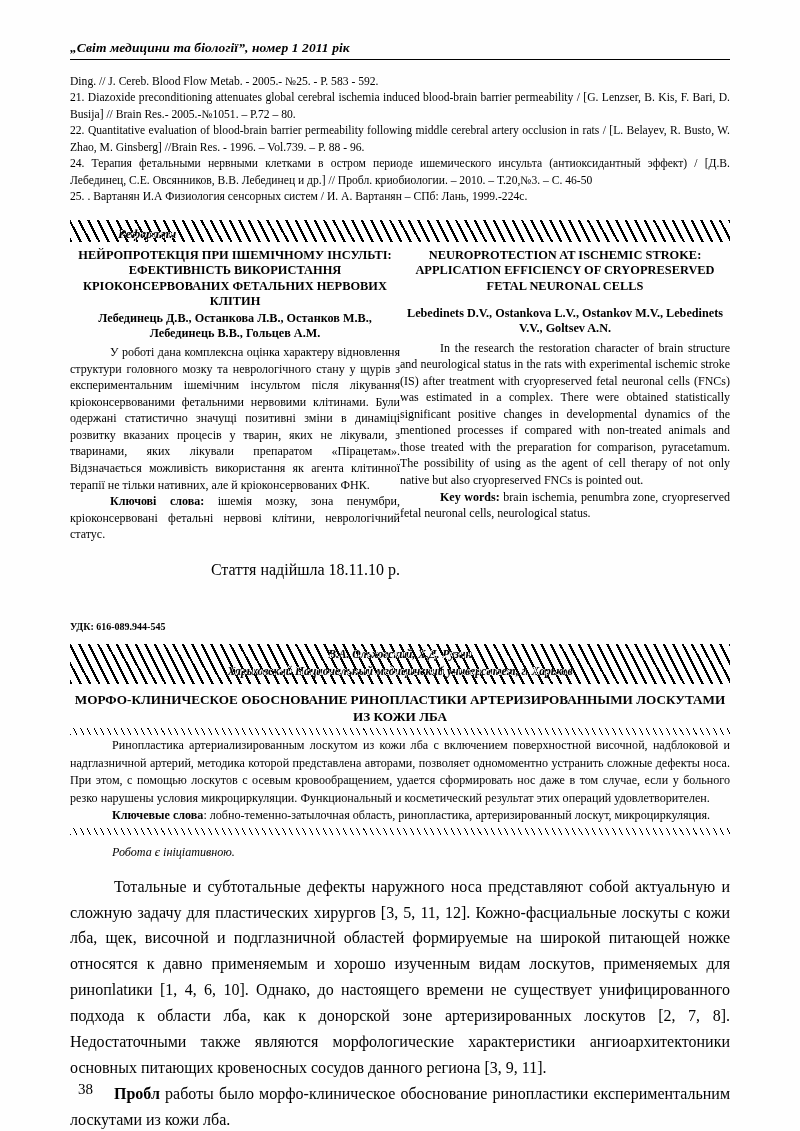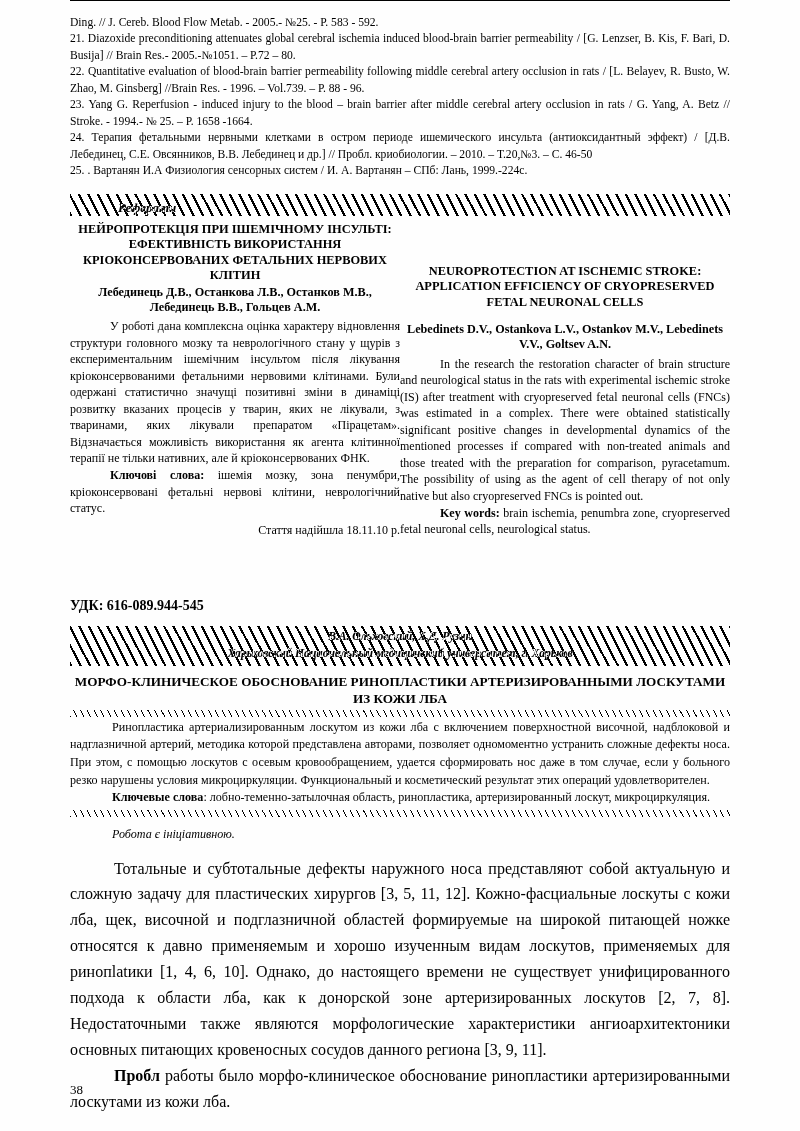--- a/index.html
+++ b/index.html
@@ -98,21 +98,20 @@
         63deg,
         #000 0px, #000 0.9px,
         #ffffff 0.9px, #ffffff 6.0px);
     margin: 3px 0 2px 0;
   }
 
   
   .abstract-cols {
     display: flex;
     margin-top: 6px;
-    align-items: flex-end;
   }
   .abstract-cols .col {
     flex: 1 1 0;
     min-width: 0;
   }
   .ab-title {
     text-align: center;
     font-weight: bold;
     font-size: 12.4px;
     line-height: 1.25;
@@ -129,29 +128,29 @@
   .ab-body {
     font-size: 12px;
     line-height: 1.38;
     text-align: justify;
     margin-top: 3px;
   }
   .ab-body p { margin: 0; text-indent: 40px; }
   .ab-body .kw { font-weight: bold; }
   .ab-date {
     text-align: right;
-    font-size: 12px;
-    margin-top: 6px;
+    font-size: 16px;
+    margin-top: 18px;
   }
 
   
   .udk {
     font-weight: bold;
-    font-size: 14px;
-    margin-top: 60px;
+    font-size: 10px;
+    margin-top: 42px;
   }
   .art-title {
     text-align: center;
     font-weight: bold;
     font-size: 13.2px;
     line-height: 1.3;
     margin-top: 7px;
   }
   .art-abstract {
     font-size: 12.1px;
@@ -170,37 +169,37 @@
     font-size: 16px;
     line-height: 1.62;
     text-align: justify;
     margin-top: 14px;
   }
   .art-body p { margin: 0; text-indent: 44px; }
   .art-body .lead { font-weight: bold; }
 
   .page-number {
     position: absolute;
-    left: 70px;
+    left: 78px;
     bottom: 33px;
-    font-size: 13px;
+    font-size: 15px;
   }
 </style>
 </head>
 <body>
 
 <div id="page">
 
+  <div class="running-head">„Світ медицини та біології”, номер 1 2011 рік</div>
   <div class="head-rule"></div>
 
   <div class="refs">
     <p class="ref">Ding. // J. Cereb. Blood Flow Metab. - 2005.- №25. - Р. 583 - 592.</p>
     <p class="ref">21.  Diazoxide preconditioning attenuates global cerebral ischemia induced blood-brain barrier permeability / [G. Lenzser, B. Kis, F. Bari, D. Busija] // Brain Res.- 2005.-№1051. – Р.72 – 80.</p>
     <p class="ref">22.  Quantitative evaluation of blood-brain barrier permeability following middle cerebral artery occlusion in rats / [L. Belayev, R. Busto, W. Zhao, M. Ginsberg] //Brain Res. - 1996. – Vol.739. – Р. 88 - 96.</p>
-    <p class="ref">23.  Yang G. Reperfusion - induced injury to the blood – brain barrier after middle cerebral artery occlusion in rats / G. Yang, A. Betz // Stroke. - 1994.- № 25. – Р. 1658 -1664.</p>
     <p class="ref">24.  Терапия фетальными нервными клетками в остром периоде ишемического инсульта (антиоксидантный эффект) / [Д.В. Лебединец, С.Е. Овсянников, В.В. Лебединец и др.] // Пробл. криобиологии. – 2010. – Т.20,№3. – С. 46-50</p>
     <p class="ref">25.  . Вартанян И.А Физиология сенсорных систем / И. А. Вартанян – СПб: Лань, 1999.-224с.</p>
   </div>
 
   <div class="hatch-band band-one">
     <span class="band-text">Реферати</span>
   </div>
 
   <div class="abstract-cols">
 
@@ -240,18 +239,18 @@
     <p>Ринопластика артериализированным лоскутом из кожи лба с включением поверхностной височной, надблоковой и надглазничной артерий, методика которой представлена авторами, позволяет одномоментно устранить сложные дефекты носа. При этом, с помощью лоскутов с осевым кровообращением, удается сформировать нос даже в том случае, если у больного резко нарушены условия микроциркуляции. Функциональный и косметический результат этих операций удовлетворителен.</p>
     <p><span class="kw">Ключевые слова</span><span>: лобно-теменно-затылочная область, ринопластика, артеризированный лоскут, микроциркуляция.</span></p>
   </div>
 
   <div class="hatch-rule"></div>
 
   <div class="note-italic">Робота є ініціативною.</div>
 
   <div class="art-body">
     <p>Тотальные и субтотальные дефекты наружного носа представляют собой актуальную и сложную задачу для пластических хирургов [3, 5, 11, 12]. Кожно-фасциальные лоскуты с кожи лба, щек, височной и подглазничной областей формируемые на широкой питающей ножке относятся к давно применяемым и хорошо изученным видам  лоскутов, применяемых для ринопlatики [1, 4, 6, 10]. Однако, до настоящего времени не существует унифицированного подхода к области лба, как к донорской зоне артеризированных лоскутов [2, 7, 8]. Недостаточными также являются морфологические характеристики ангиоархитектоники основных питающих кровеносных сосудов данного региона [3, 9, 11].</p>
-    <p><span class="lead">Пробл</span><span> работы было морфо-клиническое обоснование  ринопластики артеризированными лоскутами из кожи лба.</span></p>
+    <p><span class="lead">Пробл</span><span> работы было морфо-клиническое обоснование  ринопластики експериментальним лоскутами из кожи лба.</span></p>
   </div>
 
   <div class="page-number">38</div>
 
 </div>
 
 </body></html>

